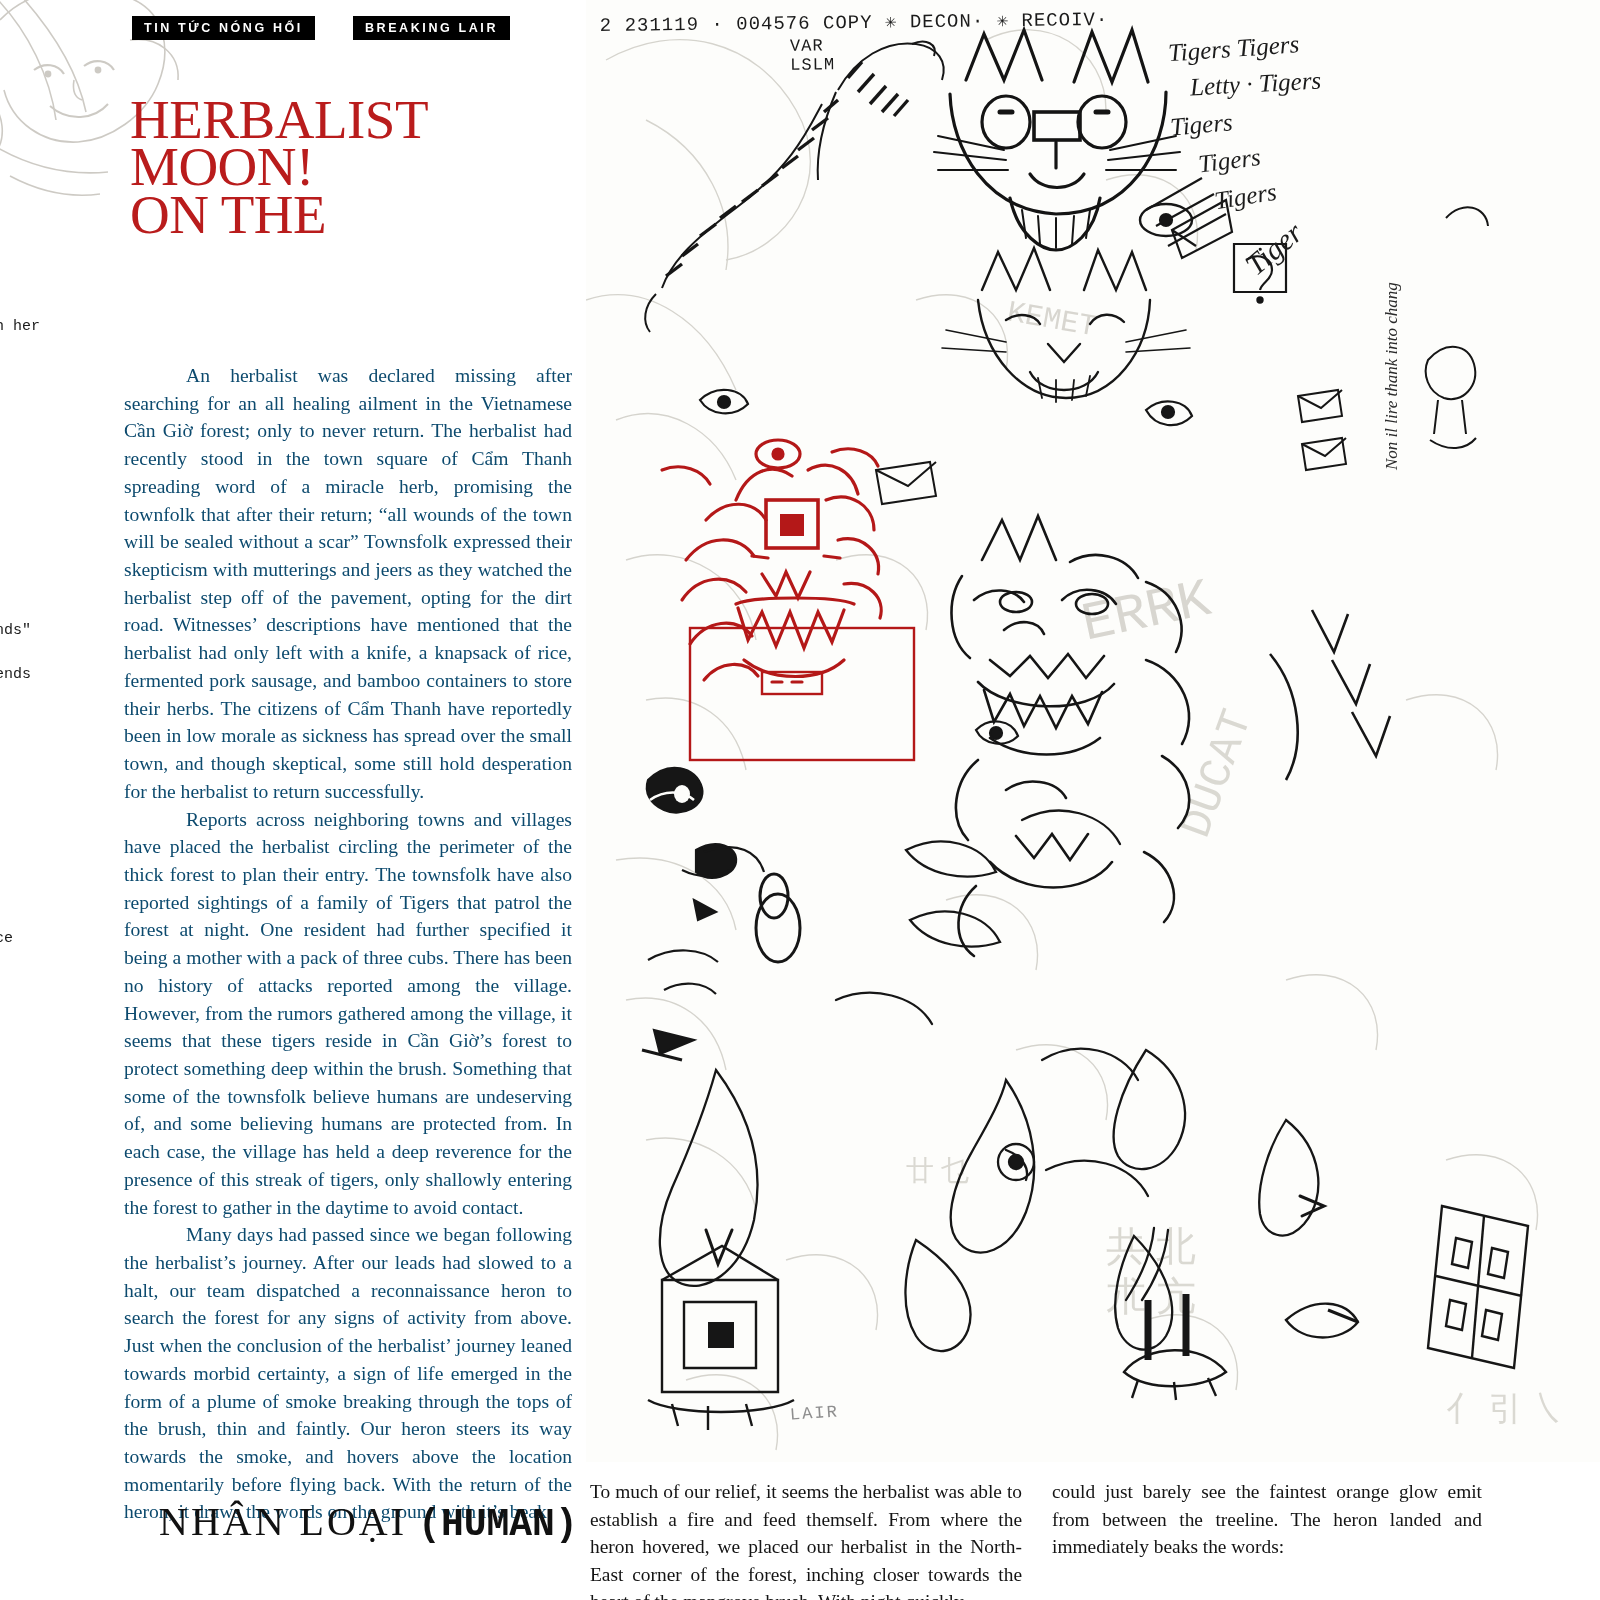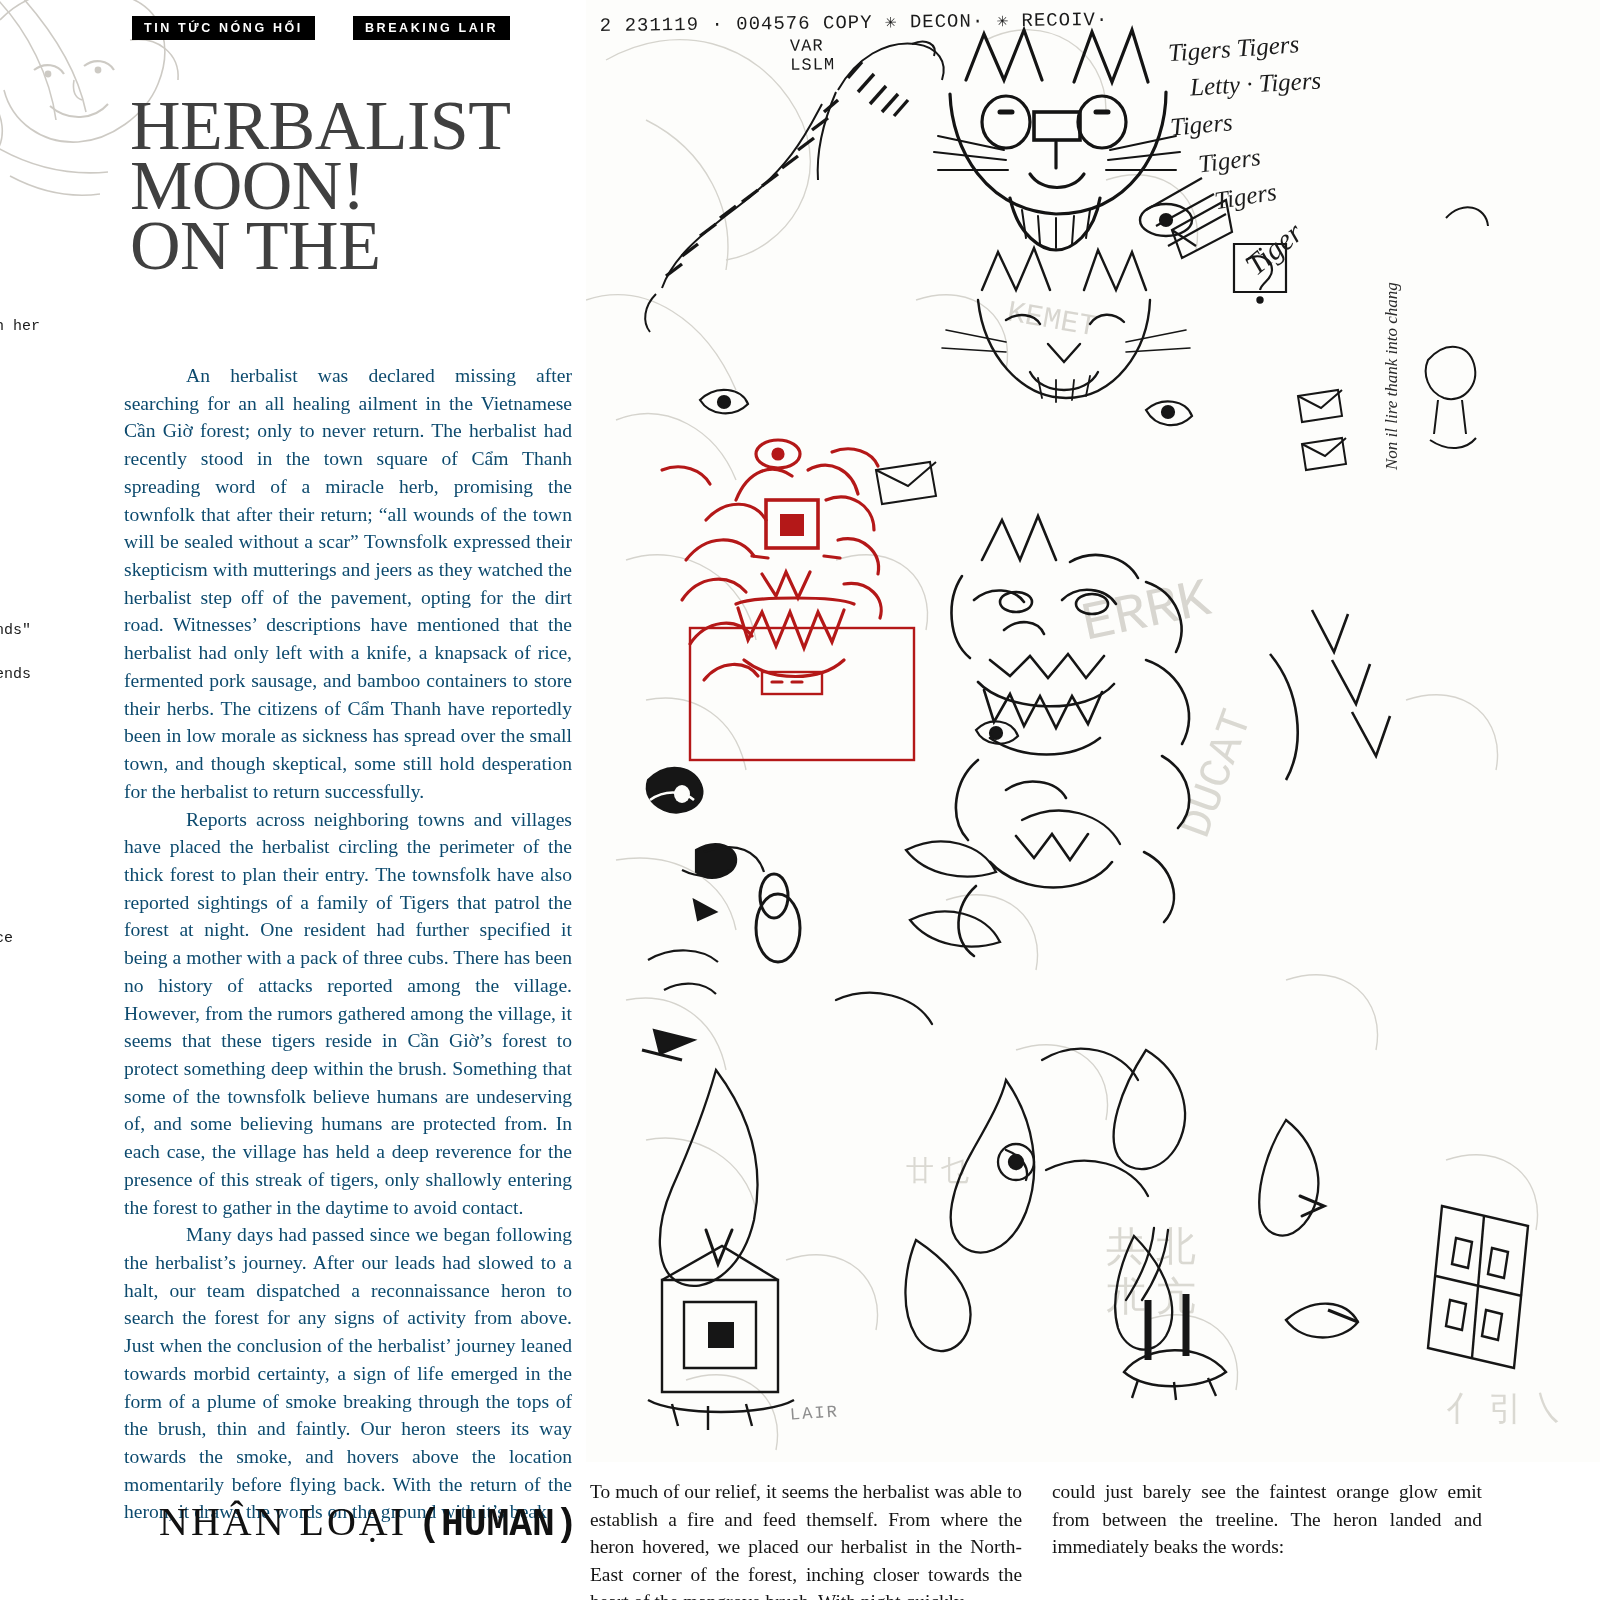--- a/index.html
+++ b/index.html
@@ -74,24 +74,24 @@
     white-space: nowrap;
   }
 
   .headline {
     position: absolute;
     top: 96px;
     left: 8px;
     width: 440px;
     font-family: "Liberation Serif", serif;
     font-weight: 400;
-    font-size: 70px;
+    font-size: 55px;
     line-height: 0.86;
     letter-spacing: -0.5px;
-    color: #404040;
+    color: #b91c1c;
   }
   .headline div { white-space: nowrap; }
 
   .body-text {
     position: absolute;
     top: 362px;
     left: 2px;
     width: 448px;
     font-size: 19.6px;
     line-height: 1.415;

